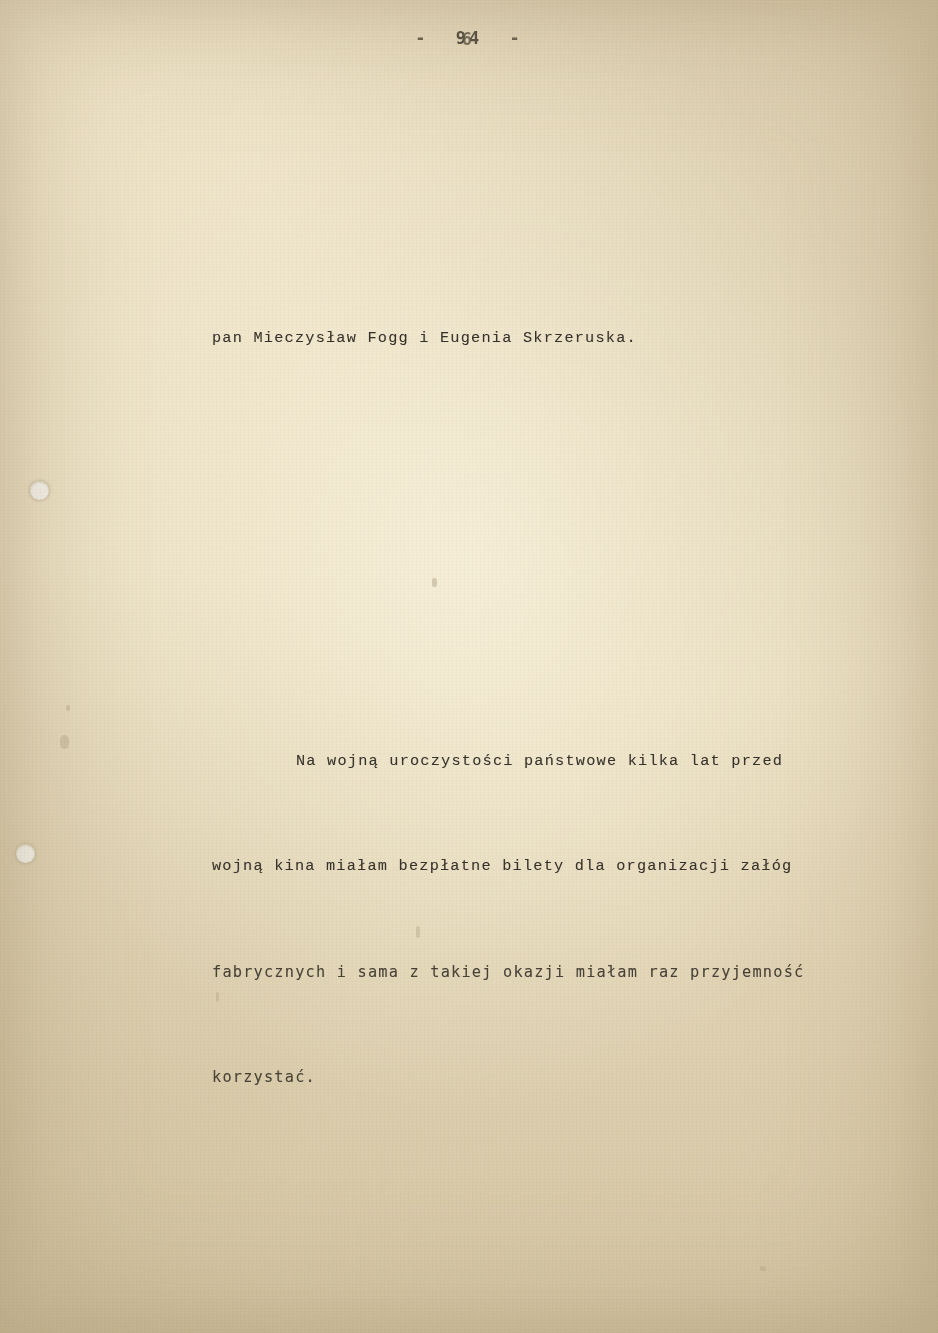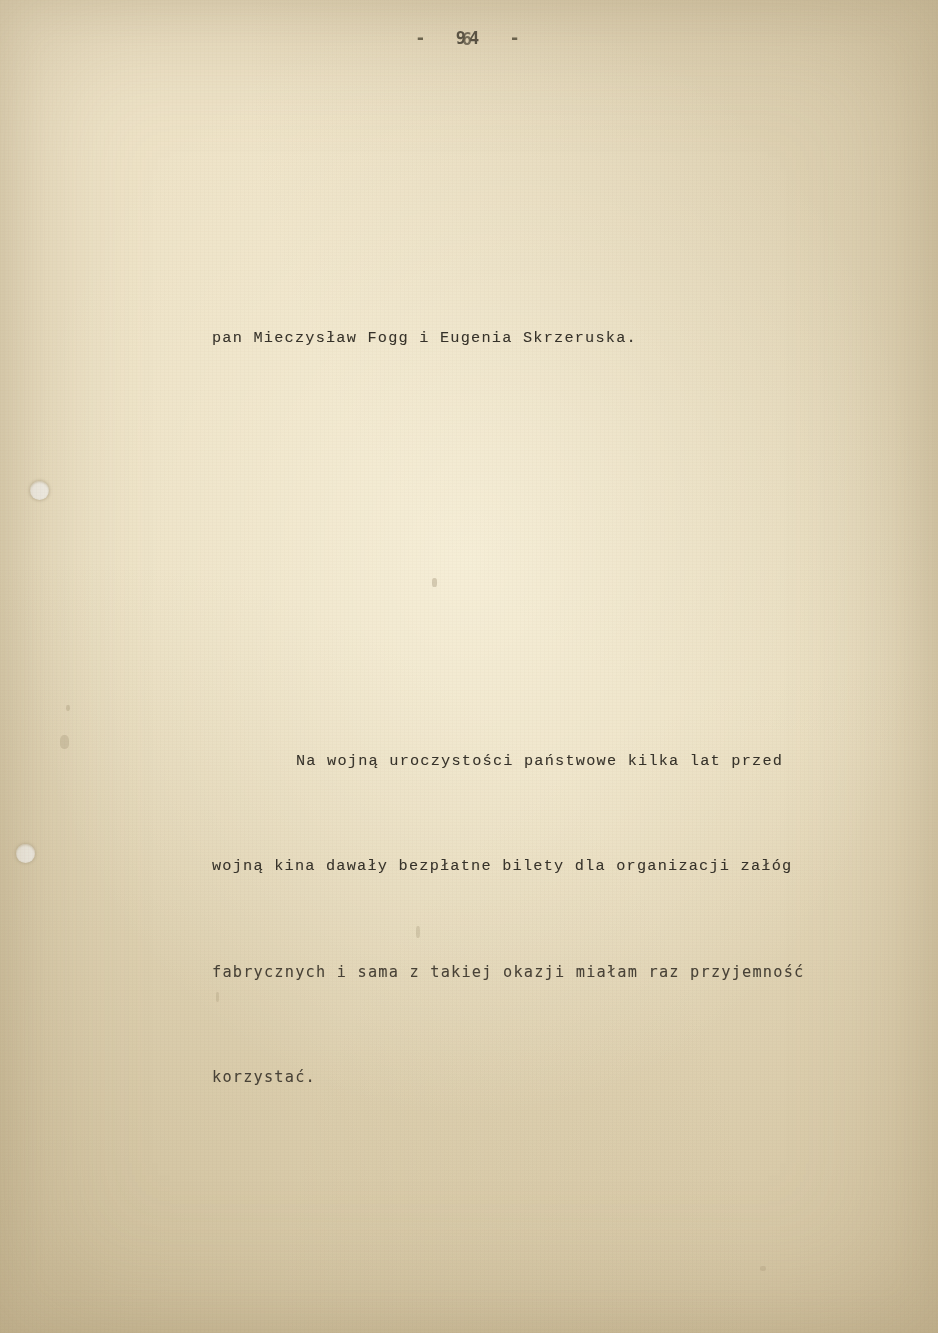--- a/index.html
+++ b/index.html
@@ -149,21 +149,21 @@
 
     
     <div class="para">
       <span class="line ink-dark">pan Mieczysław Fogg i Eugenia Skrzeruska.</span>
     </div>
     <div class="gap"></div>
 
     
     <div class="para">
       <span class="line indent ink-dark">Na wojną uroczystości państwowe kilka lat przed</span>
-      <span class="line ink-dark">wojną kina dawały bezpłatne bilety dla organizacji załóg</span>
+      <span class="line ink-dark">wojną kina miałam bezpłatne bilety dla organizacji załóg</span>
       <span class="line ink-mid">fabrycznych i sama z takiej okazji miałam raz przyjemność</span>
       <span class="line ink-mid">korzystać.</span>
     </div>
     <div class="gap"></div>
 
     
     
     
 
     

